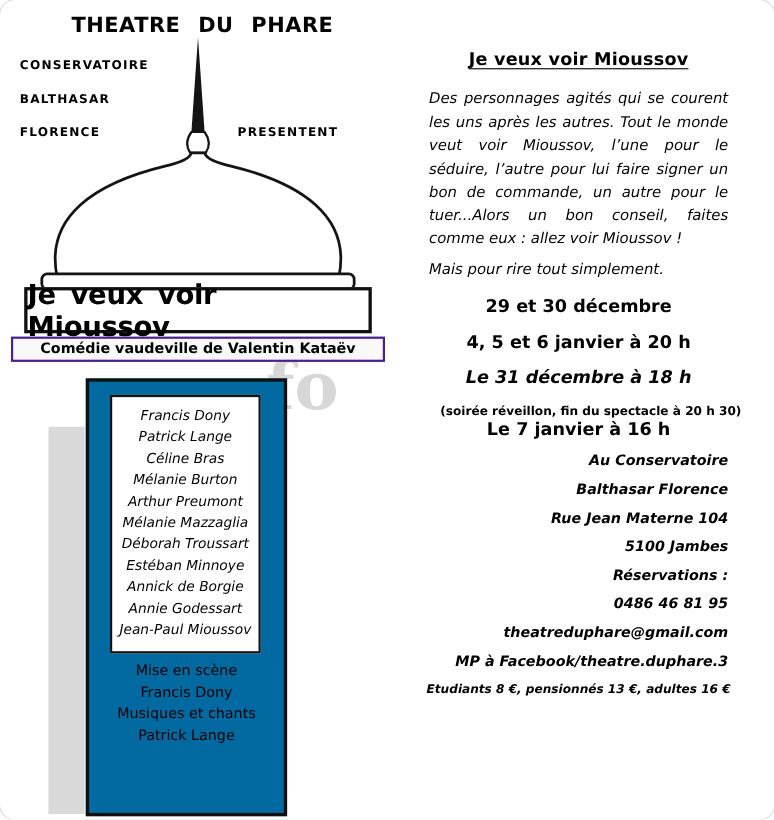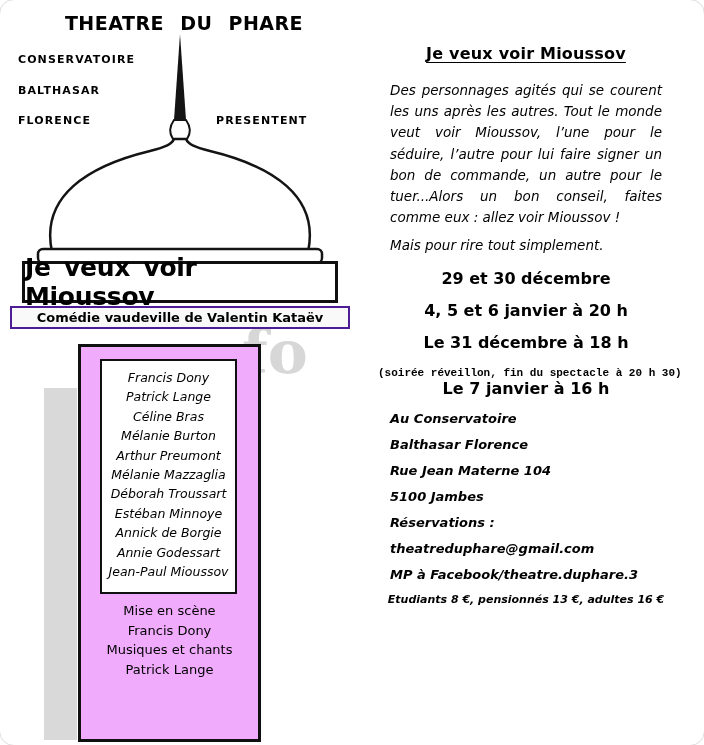--- a/index.html
+++ b/index.html
@@ -21,37 +21,37 @@
   .watermark { left:242px; top:322px; z-index:1; font-family:"DejaVu Serif","Liberation Serif",serif; font-weight:bold; font-size:60px; color:#d7d7d7; line-height:1; }
   .shadow-strip { left:44px; top:388px; width:33px; height:352px; background:#d9d9d9; z-index:1; }
 
   .banner { left:22px; top:261px; width:316px; height:42px; background:#fff; border:3px solid #101010; z-index:3;
             display:flex; align-items:center; justify-content:center;
             font-size:25px; font-weight:bold; word-spacing:5px; letter-spacing:-.3px; }
   .sub-banner { left:10px; top:306px; width:340px; height:23px; background:#f9f9f9; border:2px solid #4c1d95; z-index:3;
             display:flex; align-items:center; justify-content:center;
             font-size:13px; font-weight:bold; }
 
-  .tower { left:78px; top:344px; width:183px; height:398px; background:#f0abfc; border:3px solid #101010; z-index:2; }
+  .tower { left:78px; top:344px; width:183px; height:398px; background:#0369a1; border:3px solid #101010; z-index:2; }
   .cast-box { position:absolute; left:19px; top:12px; width:137px; height:235px; border:2px solid #101010; background:#fff;
               padding-top:7px; text-align:center; font-style:italic; font-size:12.5px; line-height:19.4px; }
   .credits { position:absolute; left:0; top:254px; width:100%; text-align:center; font-size:13px; line-height:19.5px; }
 
   
   .rp { left:390px; top:44px; width:272px; }
   .rp-heading { font-size:16px; font-weight:bold; text-align:center; text-decoration:underline; text-underline-offset:3px; letter-spacing:.2px; margin-bottom:17px; }
   .rp-synopsis { font-size:13.5px; font-style:italic; text-align:justify; line-height:21.2px; }
   .rp-tagline { font-size:13.5px; font-style:italic; margin-top:9px; }
   .rp-date { font-size:16px; font-weight:bold; text-align:center; }
   .rp-date.d1 { margin-top:16px; }
   .rp-date.d2 { margin-top:13px; }
-  .rp-date.d3 { margin-top:13px; }
+  .rp-date.d3 { margin-top:13px;font-style:italic; }
   .rp-date.d4 { margin-top:0; }
-  .rp-note { font-size:11px; font-weight:bold; text-align:right; margin:15px -12px 0; white-space:nowrap;font-family:Liberation Mono, monospace; }
-  .rp-venue { font-size:13px; font-weight:bold; font-style:italic; text-align:left; margin-top:11px; }
+  .rp-note { font-size:11px; font-weight:bold; text-align:right; margin:15px -12px 0; white-space:nowrap; }
+  .rp-venue { font-size:13px; font-weight:bold; font-style:italic; text-align:right; margin-top:11px; }
   .rp-venue.first { margin-top:13px; }
   .rp-prices { font-size:11px; font-weight:bold; font-style:italic; text-align:center; margin:11px -12px 0; white-space:nowrap; }
 </style>
 </head>
 <body>
 
 <div class="page">
 
   <div class="abs lp-title">THEATRE DU PHARE</div>
   <div class="abs lp-pres lp-conservatoire">CONSERVATOIRE</div>
@@ -103,18 +103,19 @@
     <div class="rp-date d2">4, 5 et 6 janvier à 20 h</div>
     <div class="rp-date d3">Le 31 décembre à 18 h</div>
     <div class="rp-note">(soirée réveillon, fin du spectacle à 20 h 30)</div>
     <div class="rp-date d4">Le 7 janvier à 16 h</div>
 
     <div class="rp-venue first">Au Conservatoire</div>
     <div class="rp-venue">Balthasar Florence</div>
     <div class="rp-venue">Rue Jean Materne 104</div>
     <div class="rp-venue">5100 Jambes</div>
     <div class="rp-venue">Réservations :</div>
+    <div class="rp-venue">0486 46 81 95</div>
     <div class="rp-venue">theatreduphare@gmail.com</div>
     <div class="rp-venue">MP à Facebook/theatre.duphare.3</div>
     <div class="rp-prices">Etudiants 8 €, pensionnés 13 €, adultes 16 €</div>
   </div>
 
 </div>
 
 </body></html>

